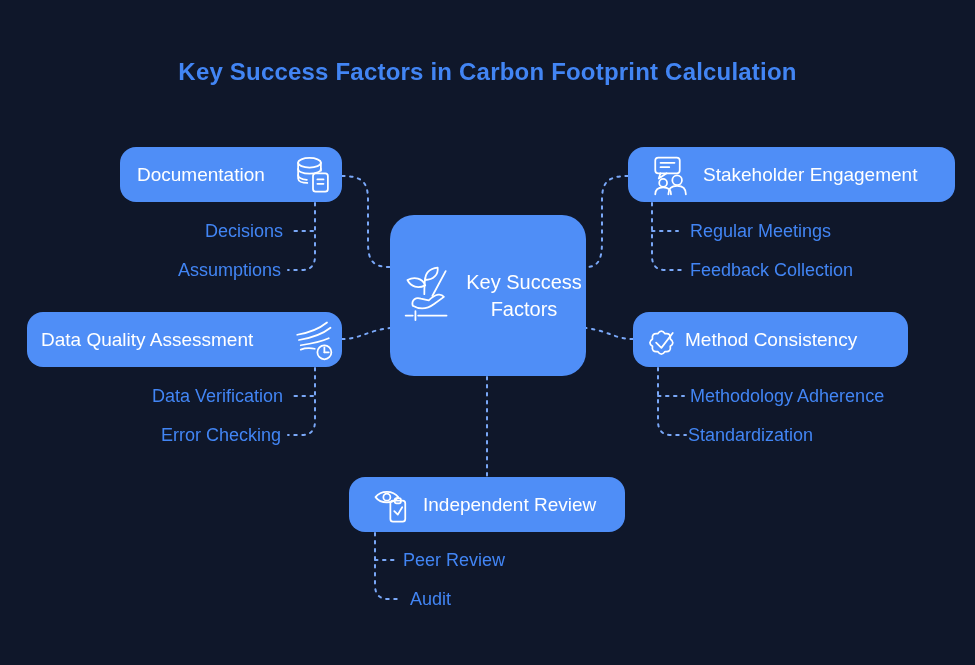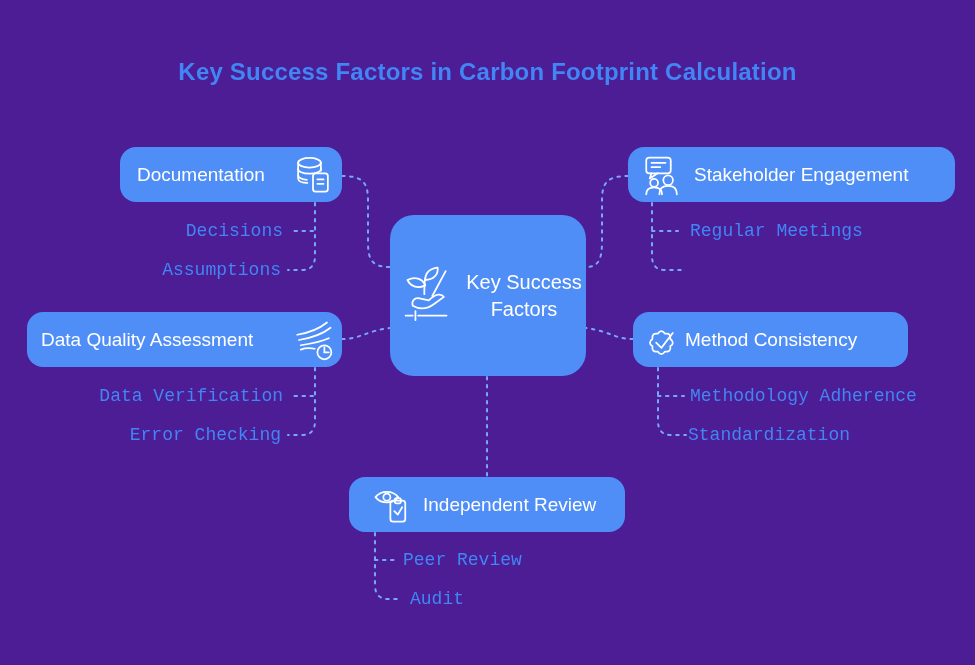--- a/index.html
+++ b/index.html
@@ -1,46 +1,46 @@
 <!DOCTYPE html>
 <html><head>
 <meta charset="utf-8">
 <style>
   html,body{margin:0;padding:0;background:#fff;}
   .canvas{
-    position:relative;width:975px;height:665px;background:#4c1d95;
+    position:relative;width:975px;height:665px;background:#0f172a;
     font-family:"Liberation Sans", sans-serif;overflow:hidden;
   }
   .title{
     position:absolute;left:0;right:0;top:58px;text-align:center;
     font-size:24px;font-weight:700;color:#4285f4;letter-spacing:.2px;
   }
   svg.connectors{position:absolute;left:0;top:0;z-index:0;}
   .connectors path{fill:none;stroke:#7aa8f8;stroke-width:2;stroke-dasharray:2.5 5.5;stroke-linecap:round;}
   .node{
     position:absolute;z-index:1;background:#4f8ef7;color:#ffffff;
     border-radius:16px;display:flex;align-items:center;
     box-sizing:border-box;padding:0 14px;
   }
   .node .label{font-size:19px;white-space:nowrap;}
   .node .icon{display:flex;align-items:center;justify-content:center;}
   .node .icon svg{display:block;}
   .icon svg *{fill:none;stroke:#ffffff;stroke-width:2;stroke-linecap:round;stroke-linejoin:round;}
   #node-documentation{left:120px;top:147px;width:222px;height:55px;justify-content:space-between;padding-left:17px;padding-right:8px;}
-  #node-stakeholder{left:628px;top:147px;width:327px;height:55px;gap:11px;padding-left:13px;}
+  #node-stakeholder{left:628px;top:147px;width:327px;height:55px;gap:11px;padding-left:22px;}
   #node-dqa{left:27px;top:312px;width:315px;height:55px;justify-content:space-between;padding-right:8px;}
   #node-method{left:633px;top:312px;width:275px;height:55px;padding-left:10px;}
   #node-independent{left:349px;top:477px;width:276px;height:55px;gap:9px;padding-left:23px;}
   #node-central{
     left:390px;top:215px;width:196px;height:161px;border-radius:24px;
     flex-direction:row;justify-content:center;gap:6px;padding:6px 10px;
   }
   #node-central .label{font-size:20px;text-align:center;line-height:27px;}
   .sub{
-    position:absolute;z-index:1;color:#4285f4;font-size:18px;line-height:22px;white-space:nowrap;font-family:Liberation Mono, monospace;
+    position:absolute;z-index:1;color:#4285f4;font-size:18px;line-height:22px;white-space:nowrap;
   }
   .sub.r{text-align:right;}
   #sub-decisions{right:692px;top:220px;}
   #sub-assumptions{right:694px;top:259px;}
   #sub-regular{left:690px;top:220px;}
   #sub-feedback{left:690px;top:259px;}
   #sub-dataver{right:692px;top:385px;}
   #sub-errorchk{right:694px;top:424px;}
   #sub-methadh{left:690px;top:385px;}
   #sub-standard{left:688px;top:424px;}
@@ -121,20 +121,21 @@
         <path d="M12 15 H22"></path>
         <circle cx="15" cy="33" r="4.5"></circle>
         <path d="M6 46 C6 40 10 38 15 38 C20 38 24 40 24 46"></path>
         <circle cx="31" cy="30" r="5.5"></circle>
         <path d="M21 46 C21 38.5 26 36.5 31 36.5 C36 36.5 41 38.5 41 46"></path>
       </svg>
     </span>
     <span class="label">Stakeholder Engagement</span>
   </div>
   <div class="sub" id="sub-regular">Regular Meetings</div>
+  <div class="sub" id="sub-feedback">Feedback Collection</div>
 
   <div class="node" id="node-dqa">
     <span class="label">Data Quality Assessment</span>
     <span class="icon">
       <svg width="42" height="42" viewBox="0 0 48 48">
         <path d="M40 4 C30 12 18 16 6 18"></path>
         <path d="M44 10 C34 18 20 22 8 24"></path>
         <path d="M42 22 C32 26.5 20 28.5 10 30"></path>
         <path d="M26 34 C20 33 14 33.5 10 35"></path>
         <circle cx="37" cy="38" r="8"></circle>

